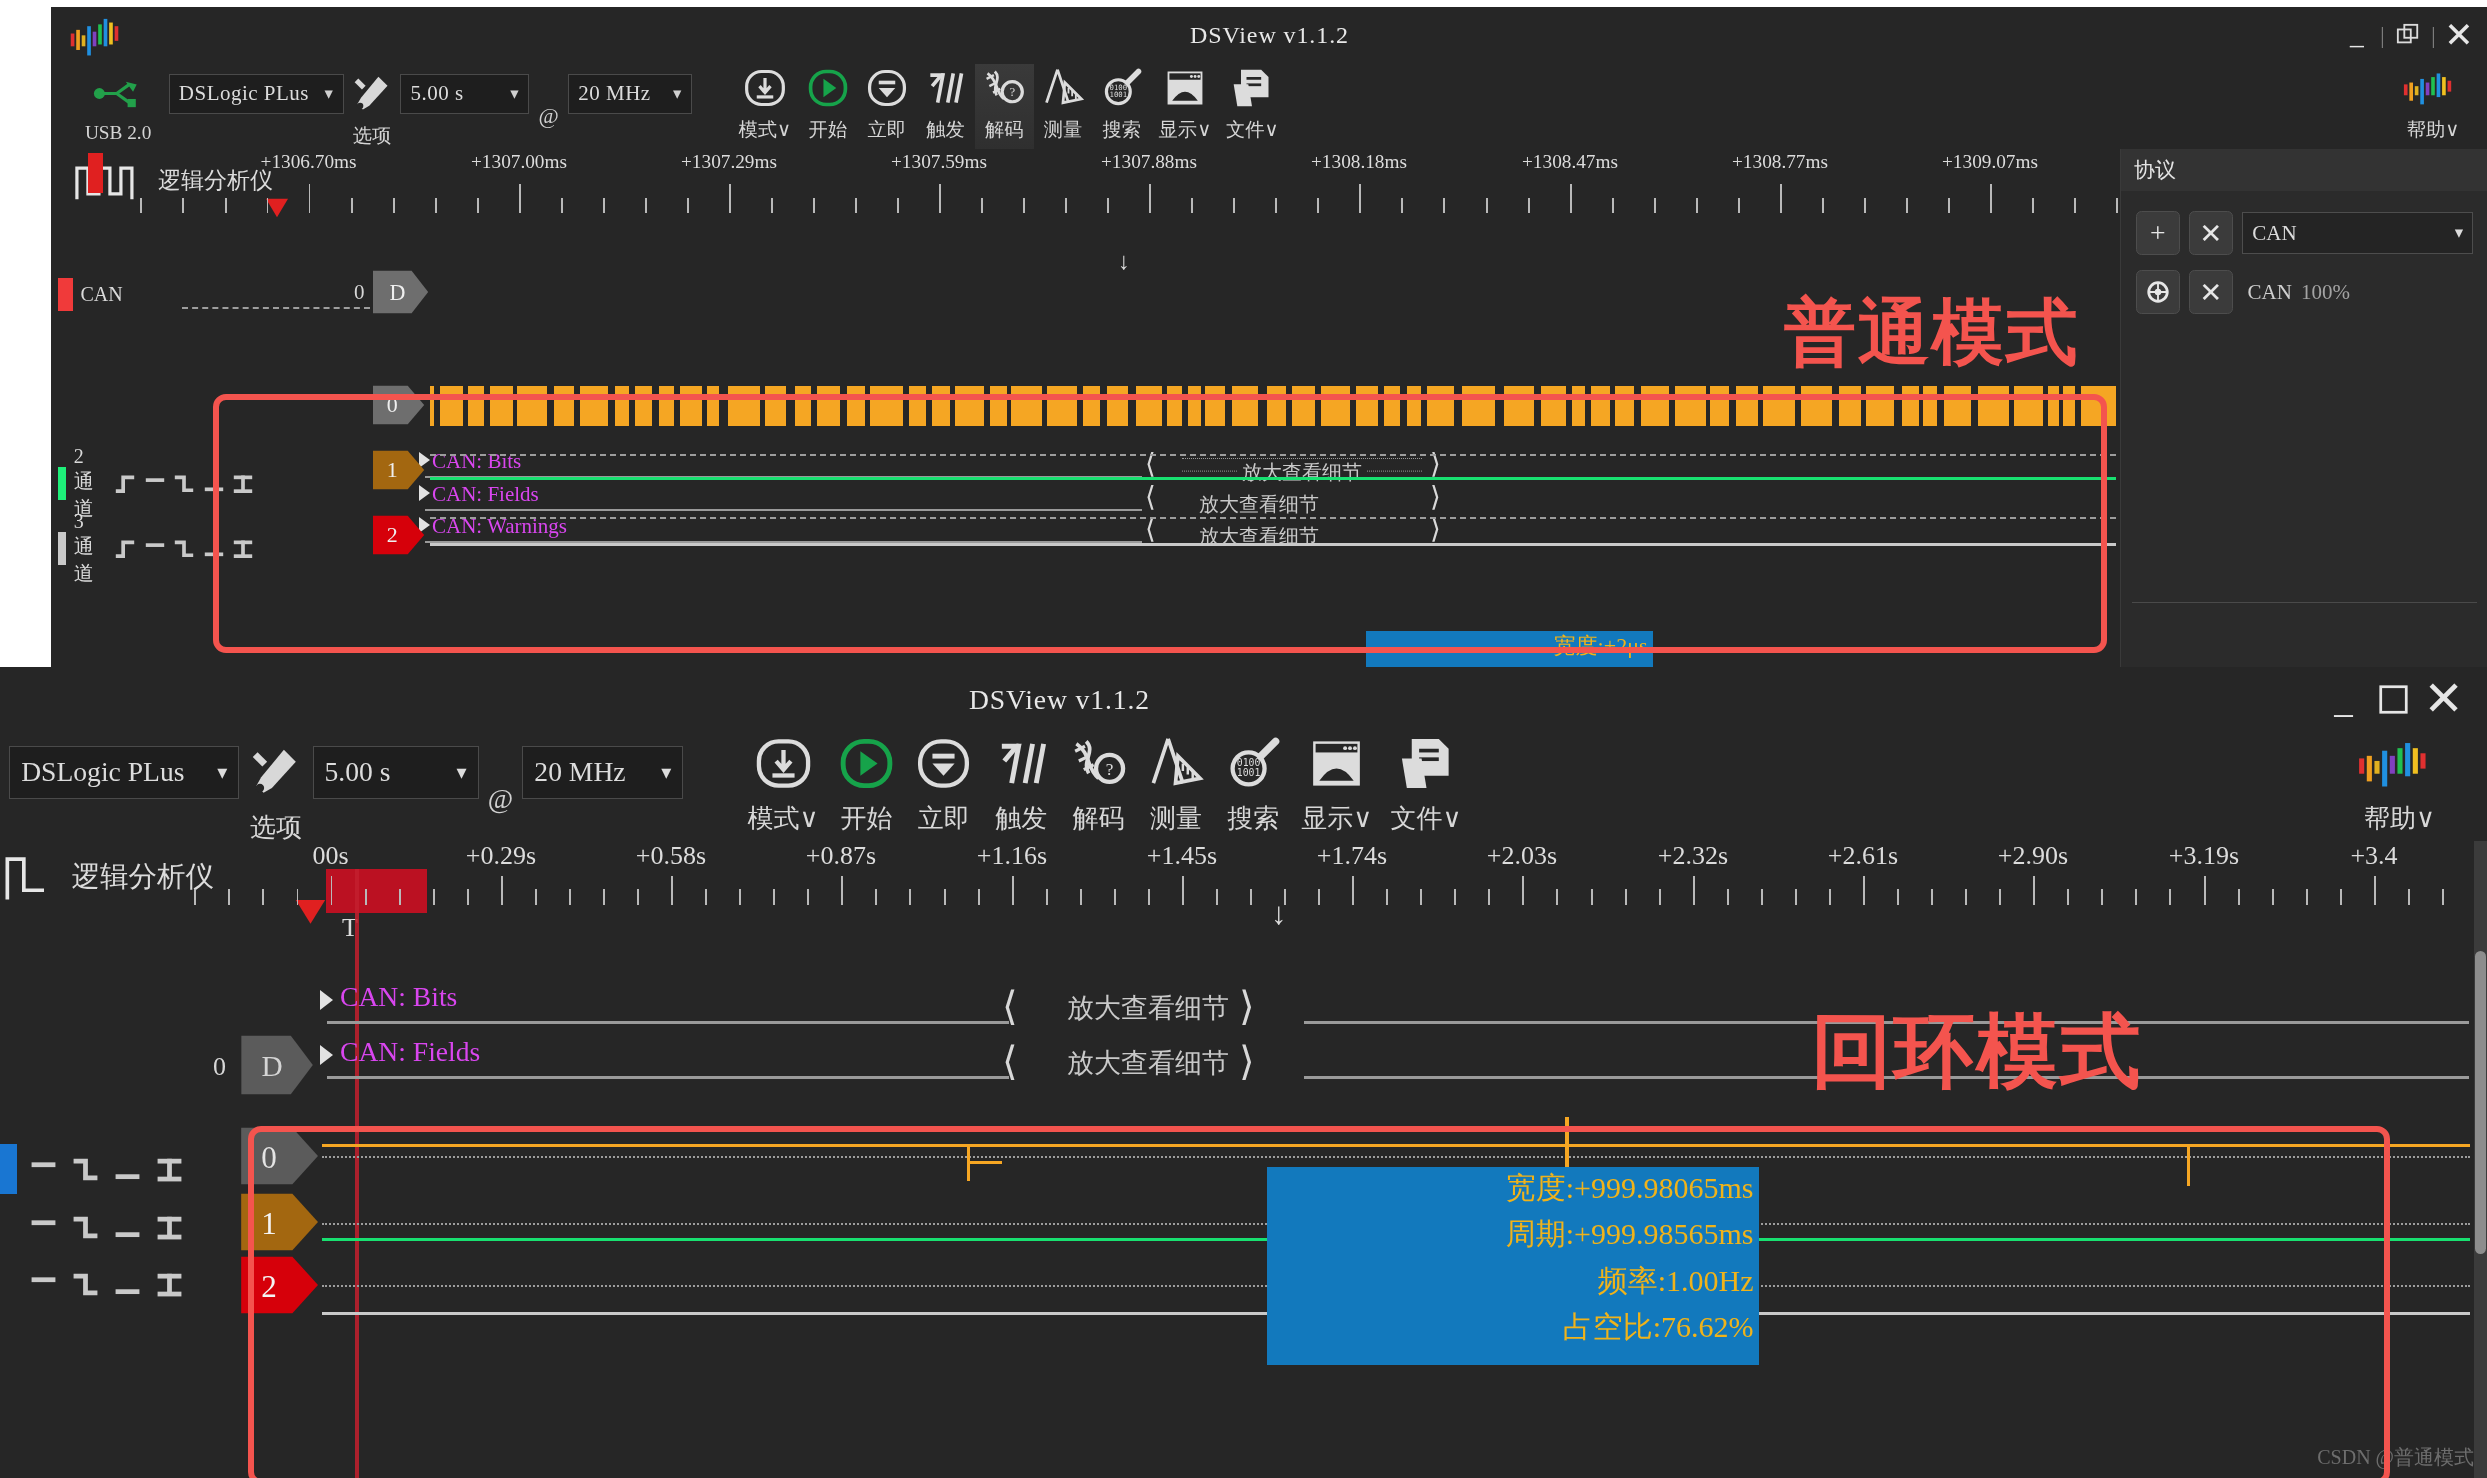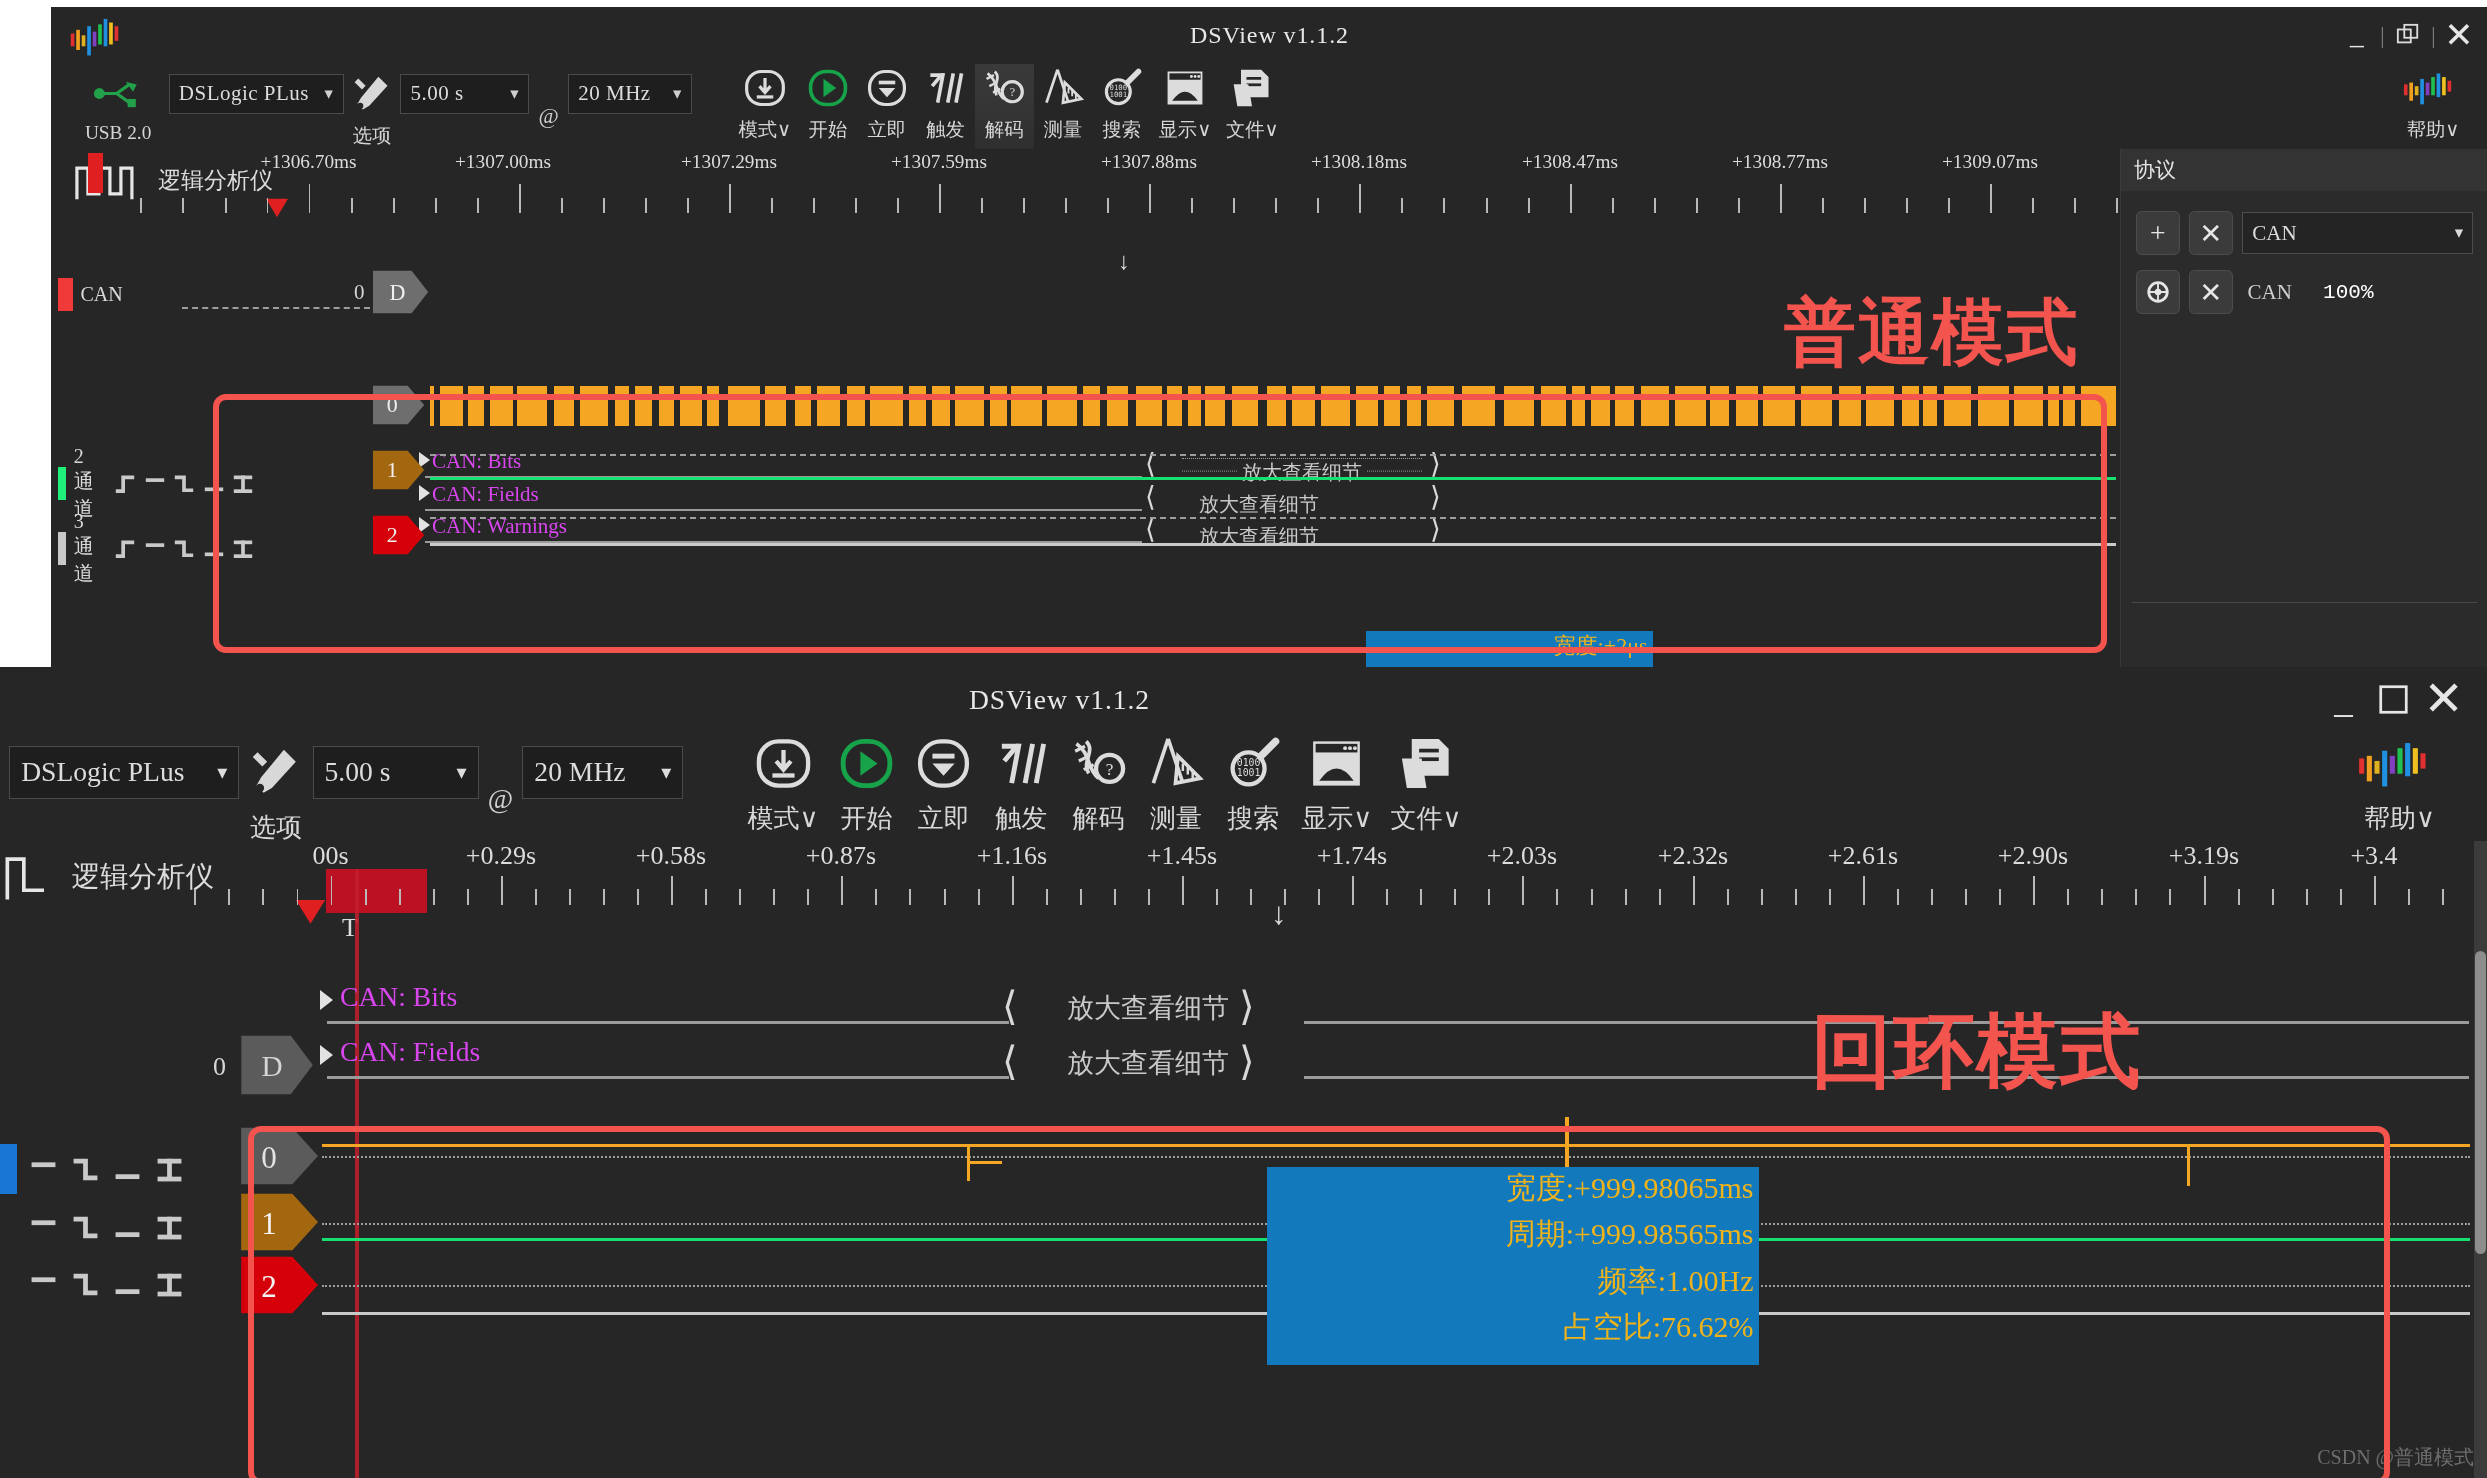--- a/index.html
+++ b/index.html
@@ -333,21 +333,21 @@
     </div>
     <div style="position:absolute; left:213px; top:48px;">
       <svg width="26" height="22" viewBox="0 0 28 24">
             <path d="M2 2 L26 2 L14 22 Z" fill="#e02020"></path>
           </svg>
     </div>
     <div style="position:absolute; left:37px; top:3.7px; width:14.7px; height:40px; background:#e02020;"></div>
 
     <div class="ruler" id="ruler1" style="left:230px; right:368px;">
           <div class="rlabel" style="left: 27.6px;">+1306.70ms</div>
-          <div class="rlabel" style="left: 222px;">+1307.00ms</div>
+          <div class="rlabel" style="left: 238px;">+1307.00ms</div>
           <div class="rlabel" style="left: 448px;">+1307.29ms</div>
           <div class="rlabel" style="left: 658px;">+1307.59ms</div>
           <div class="rlabel" style="left: 868px;">+1307.88ms</div>
           <div class="rlabel" style="left: 1078px;">+1308.18ms</div>
           <div class="rlabel" style="left: 1289px;">+1308.47ms</div>
           <div class="rlabel" style="left: 1499px;">+1308.77ms</div>
           <div class="rlabel" style="left: 1709px;">+1309.07ms</div>
           <div class="tickrow">
             <div class="tick maj" style="left: 27.6px;"></div>
             <div class="tick min" style="left: 70px;"></div>
@@ -640,21 +640,21 @@
         <div class="proto-row" style="margin-top:14.7px;">
           <div class="sqbtn">
             <svg width="26" height="26" viewBox="0 0 28 28">
                   <circle cx="14" cy="14" r="10" fill="none" stroke="#e6e6e6" stroke-width="3"></circle>
                   <circle cx="14" cy="14" r="3.5" fill="#e6e6e6"></circle>
                   <path d="M14 4 L14 24 M4 14 L24 14" stroke="#e6e6e6" stroke-width="2"></path>
                 </svg>
           </div>
           <div class="sqbtn">✕</div>
           <div style="color:#cfcfcf; font-size:21px; margin-left:5.5px;">CAN</div>
-          <div style="color:#ffffff; font-size:21px; margin-left:22px;font-family:Liberation Mono, monospace;">100%</div>
+          <div style="color:#a3a3a3; font-size:21px; ">100%</div>
         </div>
       </div>
       <div style="position:absolute; left:11px; right:11px; bottom:66px; height:1.8px; background:#4a4a4a;"></div>
     </div>
   </div>
 </div>
 
 <div class="annobox" style="left:213px; top:394px; width:1894px; height:259px;"></div>
 <div class="annotext" style="left:1784px; top:285px;">普通模式</div>
 

